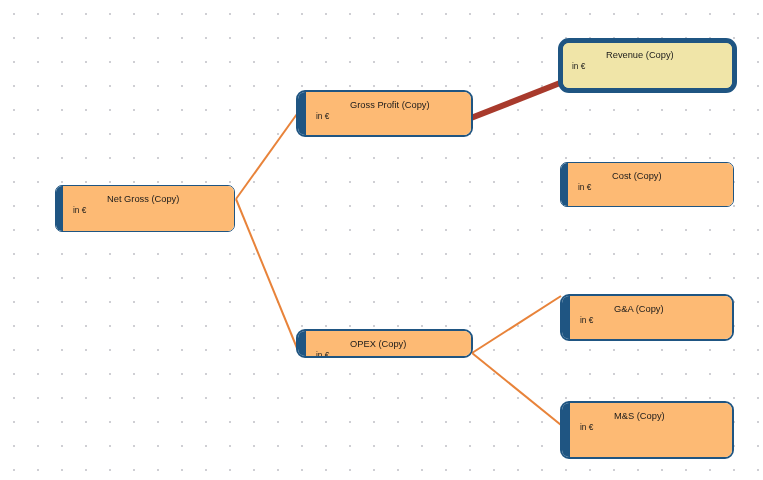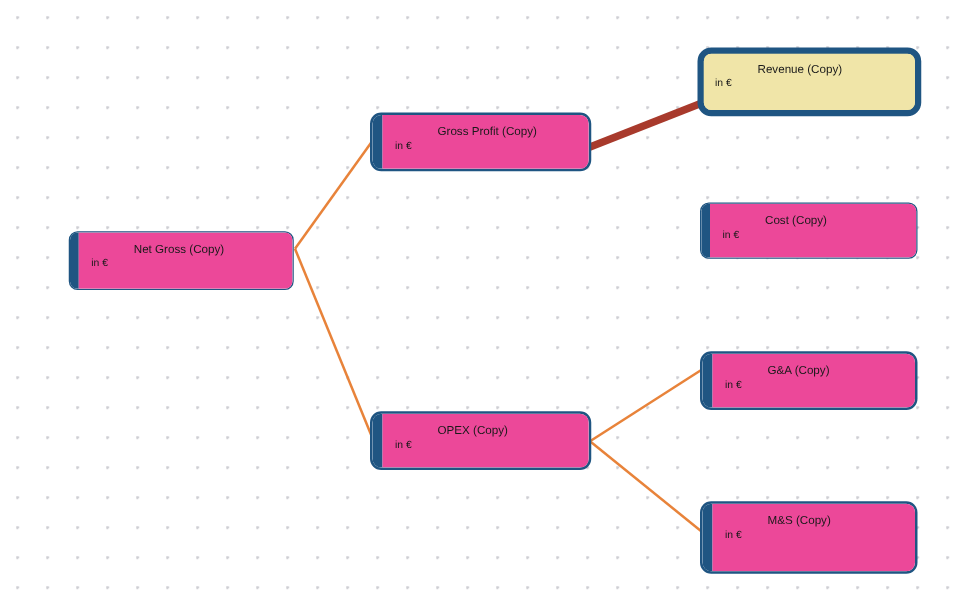--- a/index.html
+++ b/index.html
@@ -43,21 +43,21 @@
     bottom: 0;
     width: 7px;
     background: #1f5582;
   }
   .node .body {
     position: absolute;
     left: 7px;
     right: 0;
     top: 0;
     bottom: 0;
-    background: #ec4899;
+    background: #fdba74;
   }
   .node .title {
     position: absolute;
     left: 10px;
     top: 8px;
     font-size: 9.3px;
     line-height: 11px;
     color: #1a1a1a;
     white-space: nowrap;
     padding-left: 34px;
@@ -114,41 +114,41 @@
           <div class="subtitle">in €</div>
         </div>
       </div>
       <div class="node thick" style="left: 296px; top: 90px; width: 177px; height: 47px;">
         <div class="leftbar"></div>
         <div class="body">
           <div class="title">Gross Profit (Copy)</div>
           <div class="subtitle">in €</div>
         </div>
       </div>
-      <div class="node thick" style="left: 296px; top: 329px; width: 177px; height: 47px;">
+      <div class="node thick" style="left: 296px; top: 329px; width: 177px; height: 29px;">
         <div class="leftbar"></div>
         <div class="body">
           <div class="title">OPEX (Copy)</div>
           <div class="subtitle">in €</div>
         </div>
       </div>
       <div class="node selected" style="left: 558px; top: 38px; width: 179px; height: 55px;">
         <div class="body">
           <div class="title">Revenue (Copy)</div>
           <div class="subtitle">in €</div>
         </div>
       </div>
       <div class="node" style="left: 560px; top: 162px; width: 174px; height: 45px;">
         <div class="leftbar"></div>
         <div class="body">
           <div class="title">Cost (Copy)</div>
           <div class="subtitle">in €</div>
         </div>
       </div>
-      <div class="node thick" style="left: 560px; top: 281px; width: 174px; height: 47px;">
+      <div class="node thick" style="left: 560px; top: 294px; width: 174px; height: 47px;">
         <div class="leftbar"></div>
         <div class="body">
           <div class="title">G&amp;A (Copy)</div>
           <div class="subtitle">in €</div>
         </div>
       </div>
       <div class="node thick" style="left: 560px; top: 401px; width: 174px; height: 58px;">
         <div class="leftbar"></div>
         <div class="body">
           <div class="title">M&amp;S (Copy)</div>

